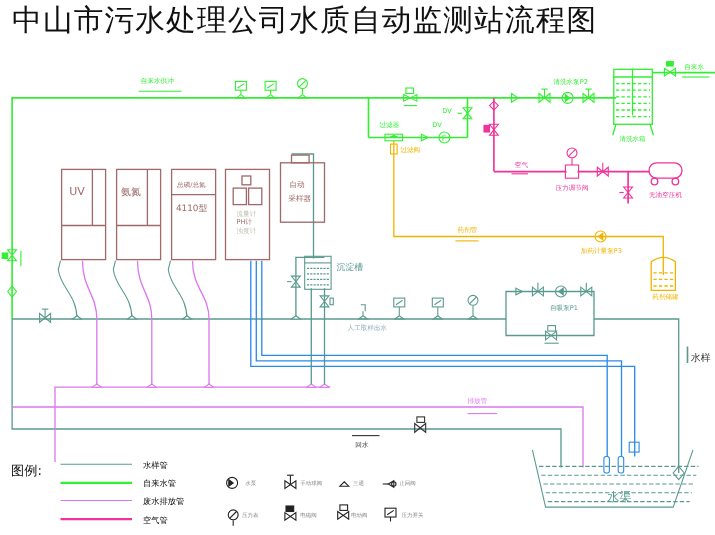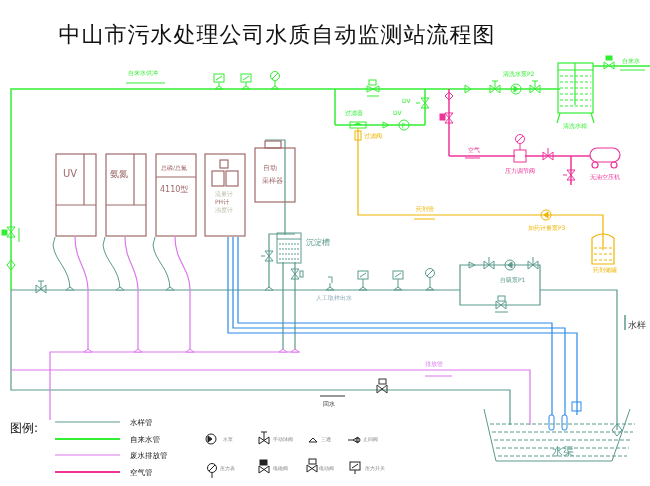--- a/index.html
+++ b/index.html
@@ -1,17 +1,17 @@
 <!DOCTYPE html>
 <html><head>
 <meta charset="utf-8">
 <style>
   html,body{margin:0;padding:0;background:#fff;}
   body{width:650px;height:486px;position:relative;overflow:hidden;font-family:"DejaVu Sans",sans-serif;}
-  #title{position:absolute;left:0;top:20px;width:554px;text-align:center;font-size:22px;color:#111;letter-spacing:1px;}
+  #title{position:absolute;left:0;top:0;width:554px;text-align:center;font-size:27px;color:#111;letter-spacing:1px;}
   svg#diagram{position:absolute;left:0;top:0;}
   .lbl-s{font-size:6px;}
   .legend-title{font-size:12px;fill:#111;}
   .legend-text{font-size:7.5px;fill:#111;}
 </style>
 </head>
 <body>
 
 <div id="title">中山市污水处理公司水质自动监测站流程图</div>
 

